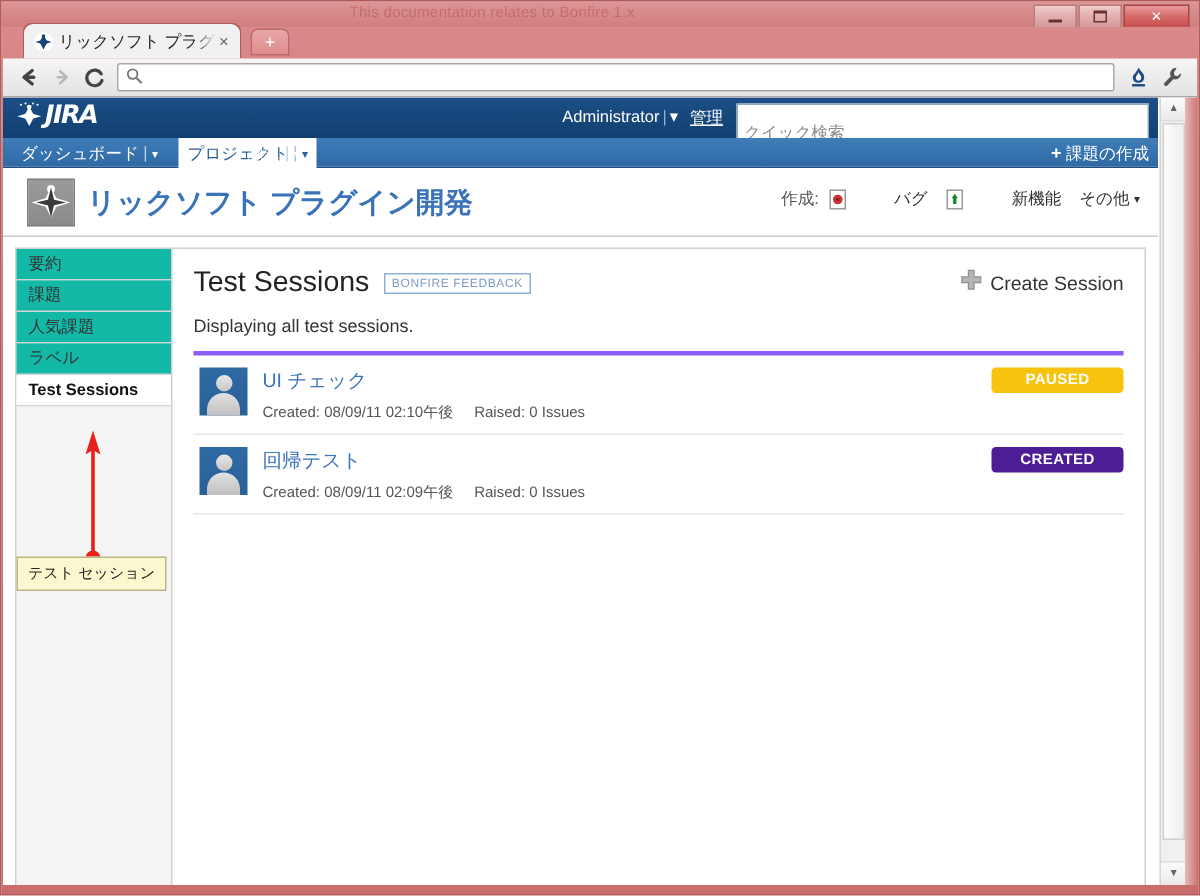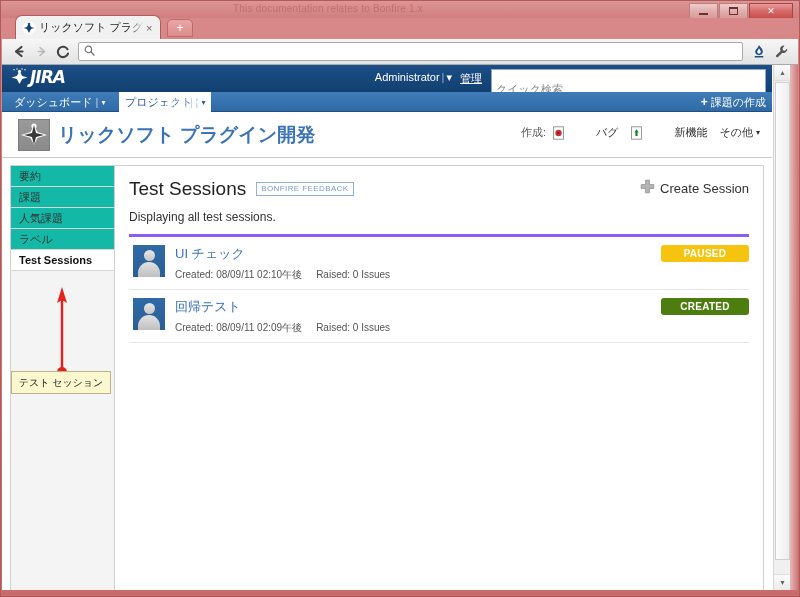--- a/index.html
+++ b/index.html
@@ -504,21 +504,21 @@
             <div class="session-avatar">
               <div class="head"></div>
               <div class="body"></div>
             </div>
             <div class="session-info">
               <div class="session-name">回帰テスト</div>
               <div class="session-meta">
                 <span>Created: 08/09/11 02:09午後</span><span>Raised: 0 Issues</span>
               </div>
             </div>
-            <div class="status-badge" style="background:#4d7c0f">CREATED</div>
+            <div class="status-badge" style="background:#4c1d95">CREATED</div>
           </div>
 
 
         </div>
       </div>
     </div>
 
     <div id="page-scrollbar">
       <div class="arrow">▲</div>
       <div class="thumb"></div>

